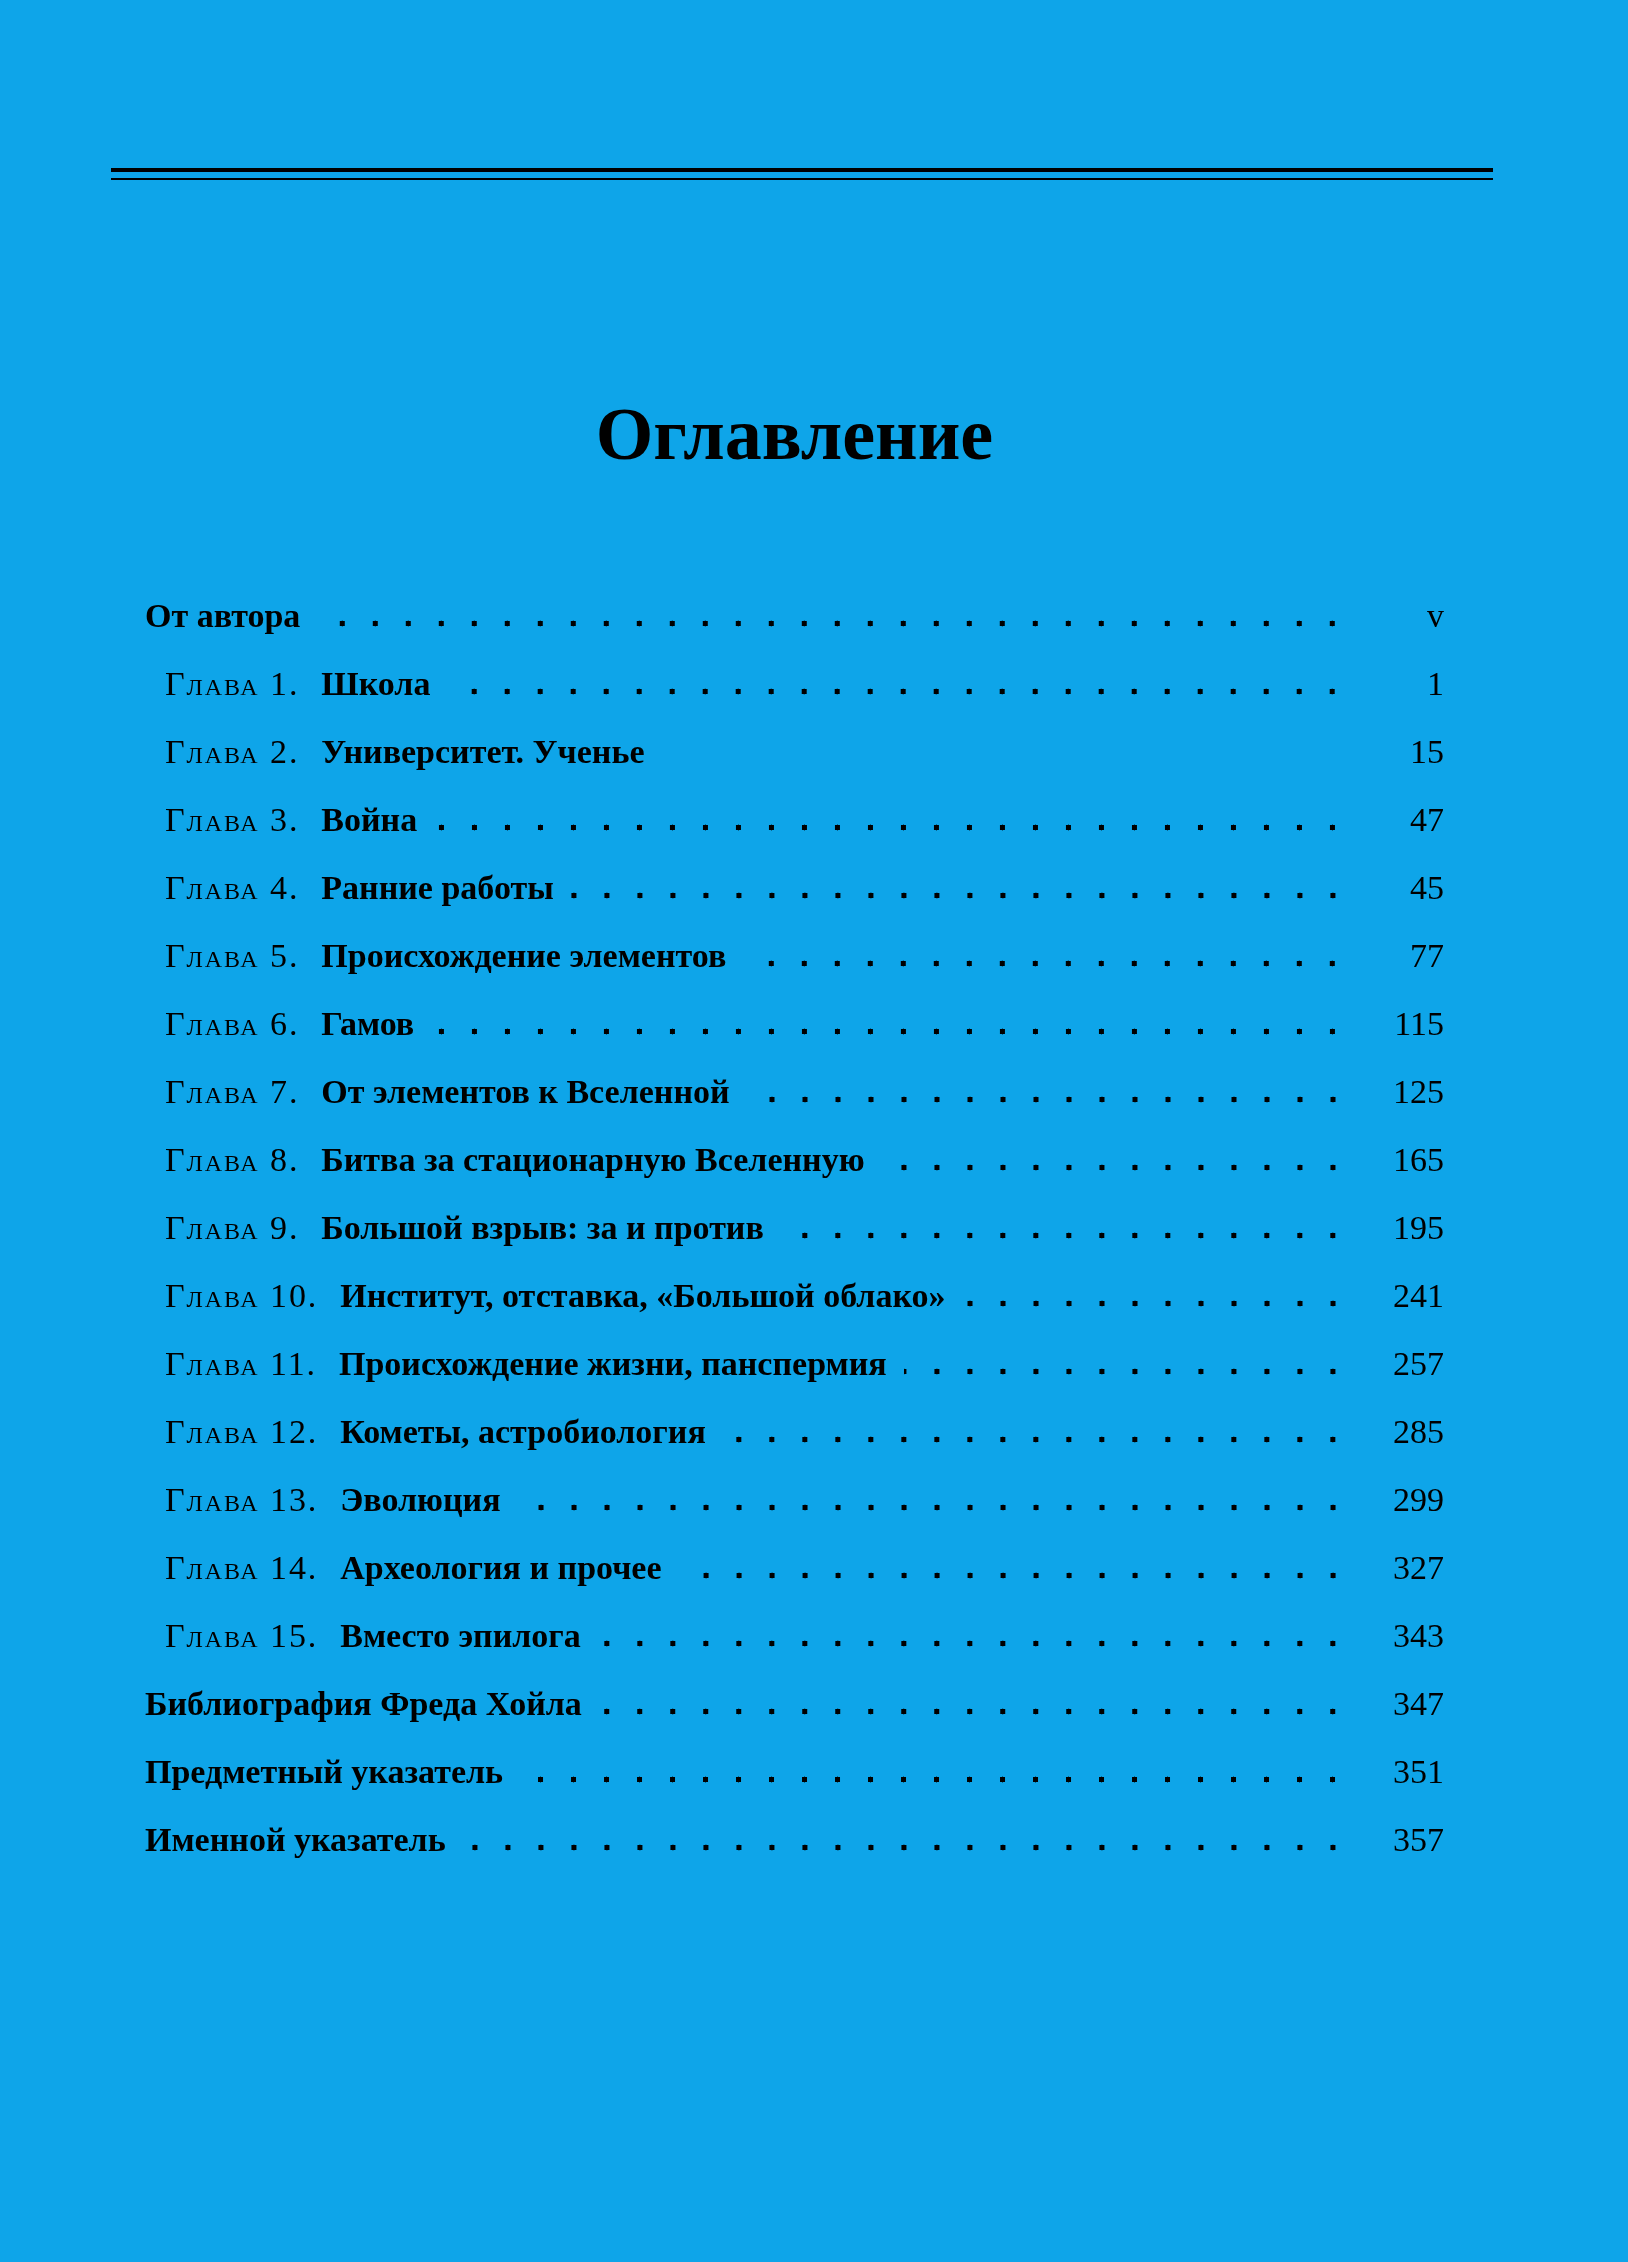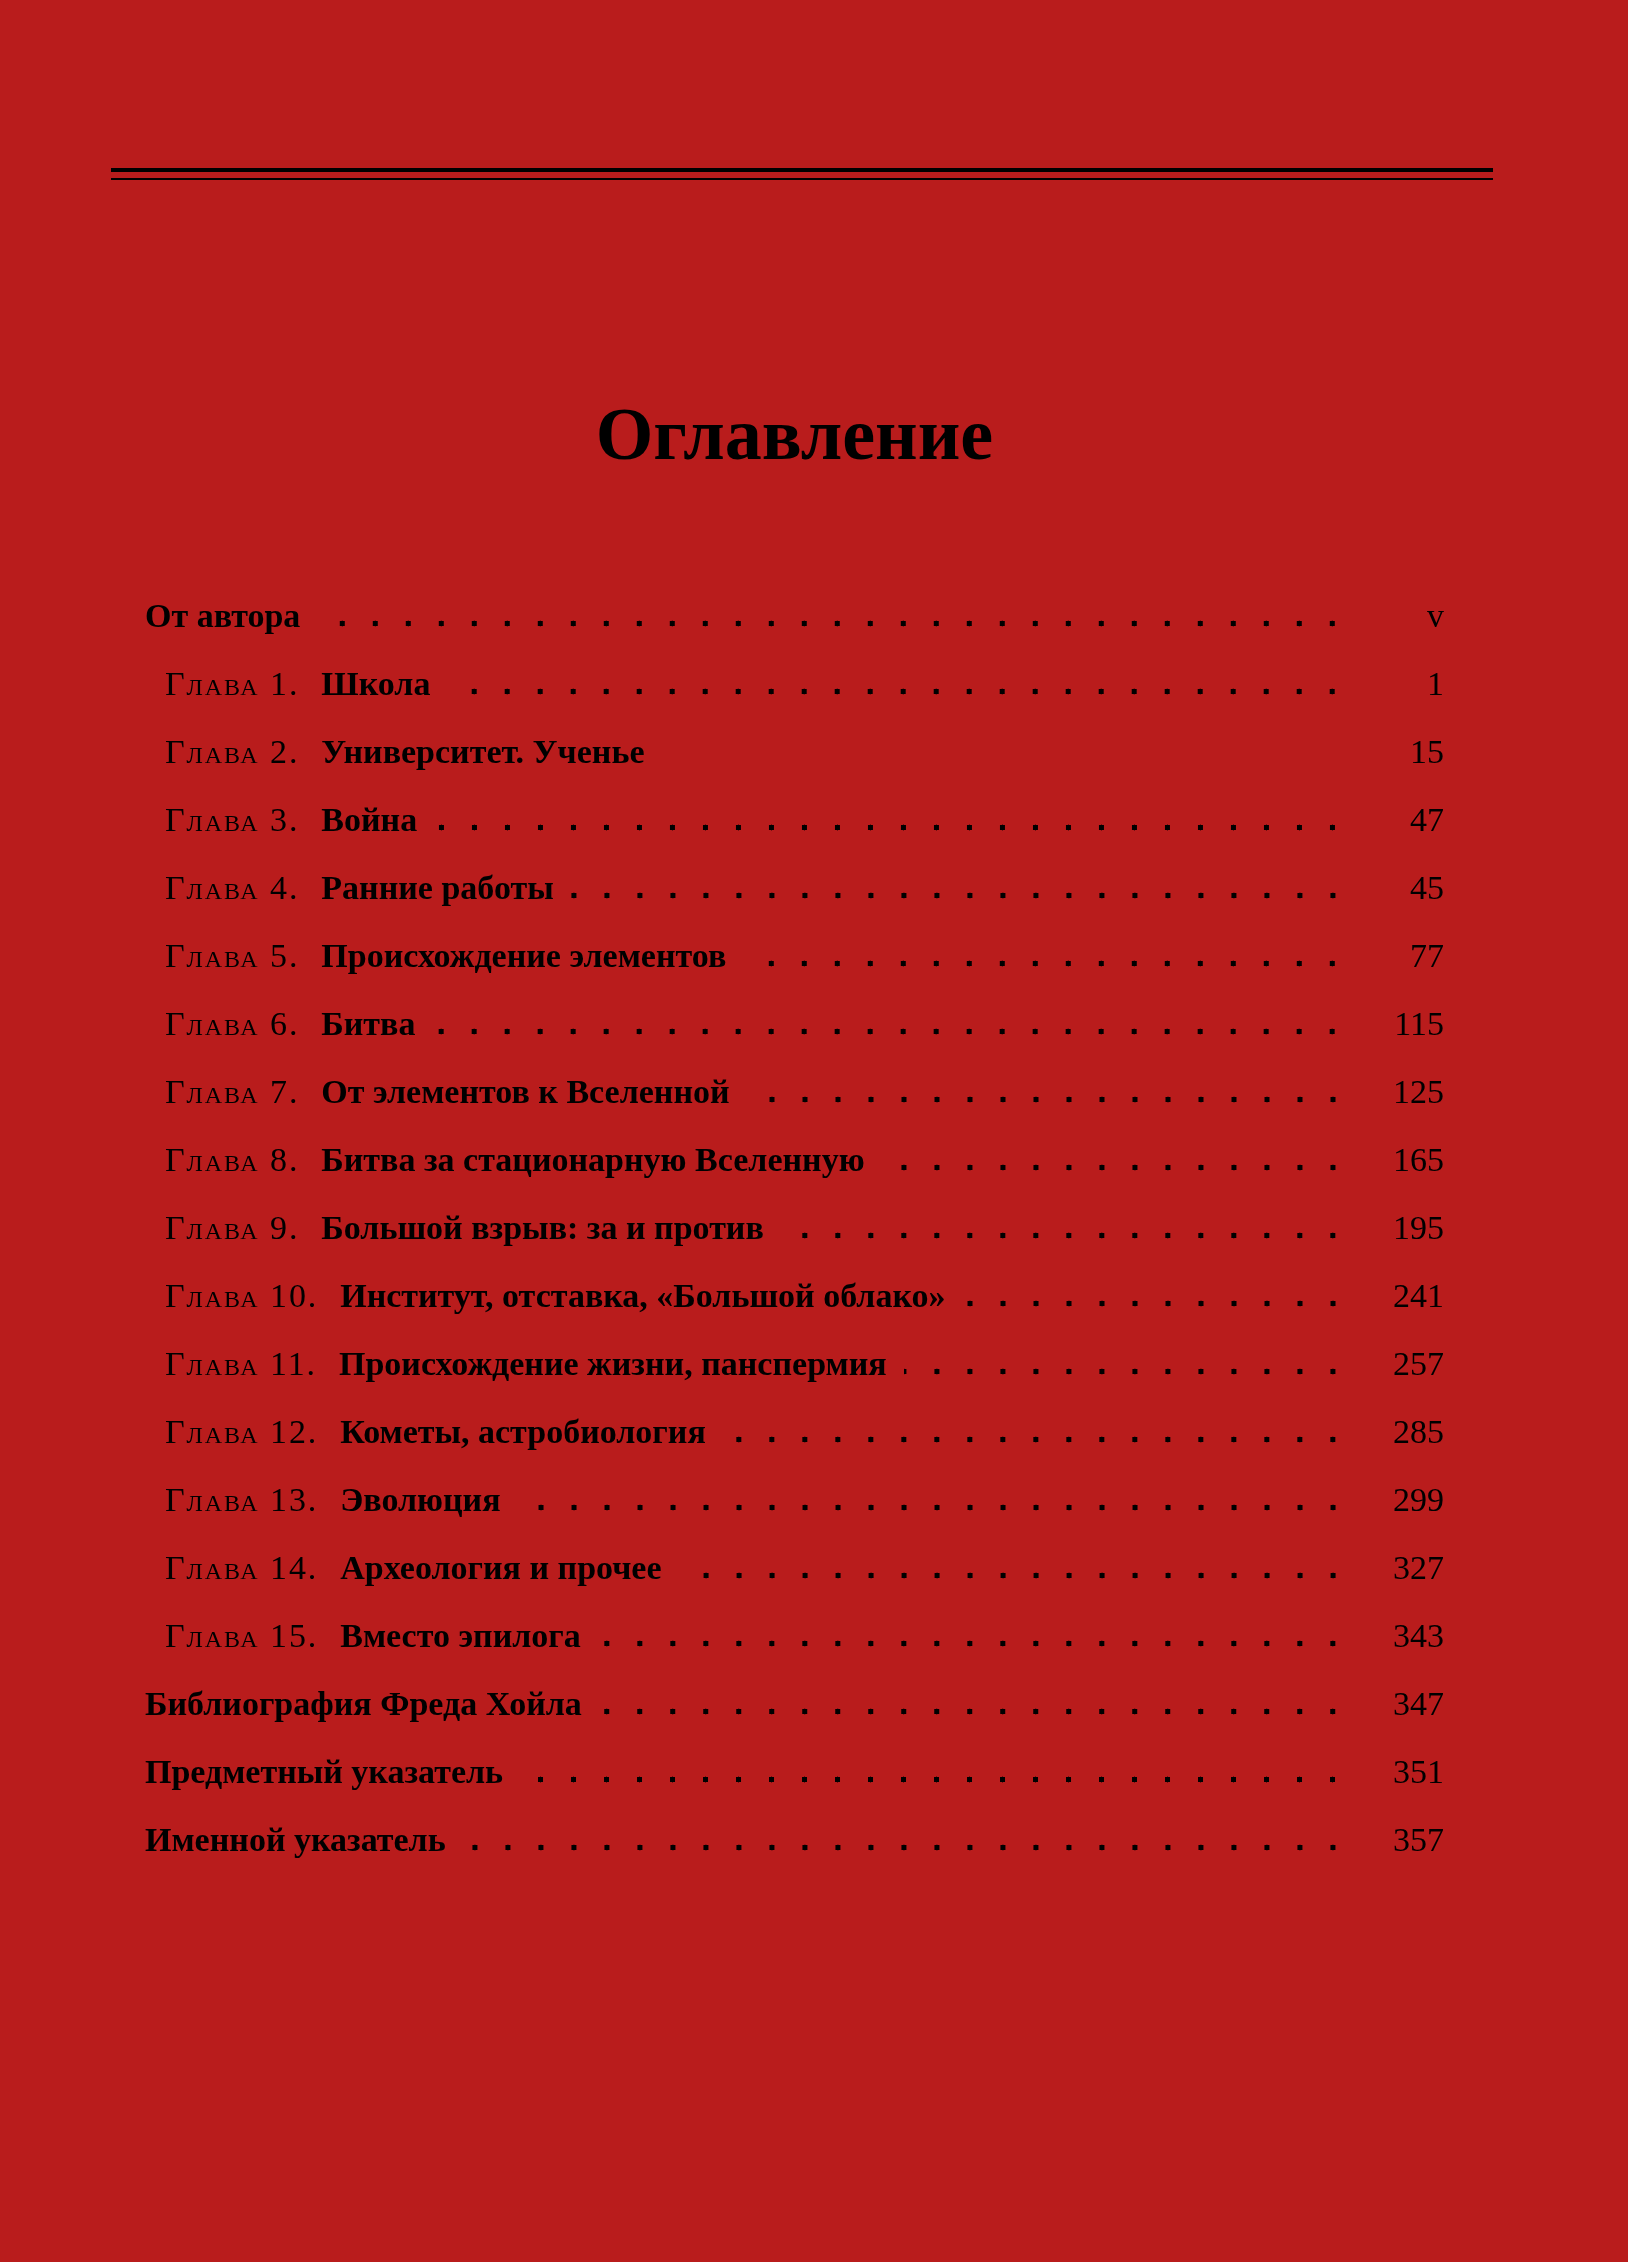--- a/index.html
+++ b/index.html
@@ -1,20 +1,20 @@
 <!DOCTYPE html>
 <html lang="ru" style="font-size:15px"><head>
 <meta charset="utf-8">
 <style>
   html, body { margin: 0; padding: 0; background: #ffffff; }
   .sheet {
     position: relative;
     width: 1628px;
     height: 2263px;
-    background: #b91c1c;
+    background: #0ea5e9;
     color: #000000;
     font-family: "Liberation Serif", "DejaVu Serif", serif;
     overflow: hidden;
   }
 
   
   .head-rule {
     position: absolute;
     left: 111px;
     top: 168px;
@@ -125,21 +125,21 @@
     <span class="entry-page">45</span>
   </div>
       <div class="toc-row chapter">
     <span class="entry-label">Глава 5.</span>
     <span class="entry-title">Происхождение элементов</span>
     <span class="dot-leader"></span>
     <span class="entry-page">77</span>
   </div>
       <div class="toc-row chapter">
     <span class="entry-label">Глава 6.</span>
-    <span class="entry-title">Битва</span>
+    <span class="entry-title">Гамов</span>
     <span class="dot-leader"></span>
     <span class="entry-page">115</span>
   </div>
       <div class="toc-row chapter">
     <span class="entry-label">Глава 7.</span>
     <span class="entry-title">От элементов к Вселенной</span>
     <span class="dot-leader"></span>
     <span class="entry-page">125</span>
   </div>
       <div class="toc-row chapter">

